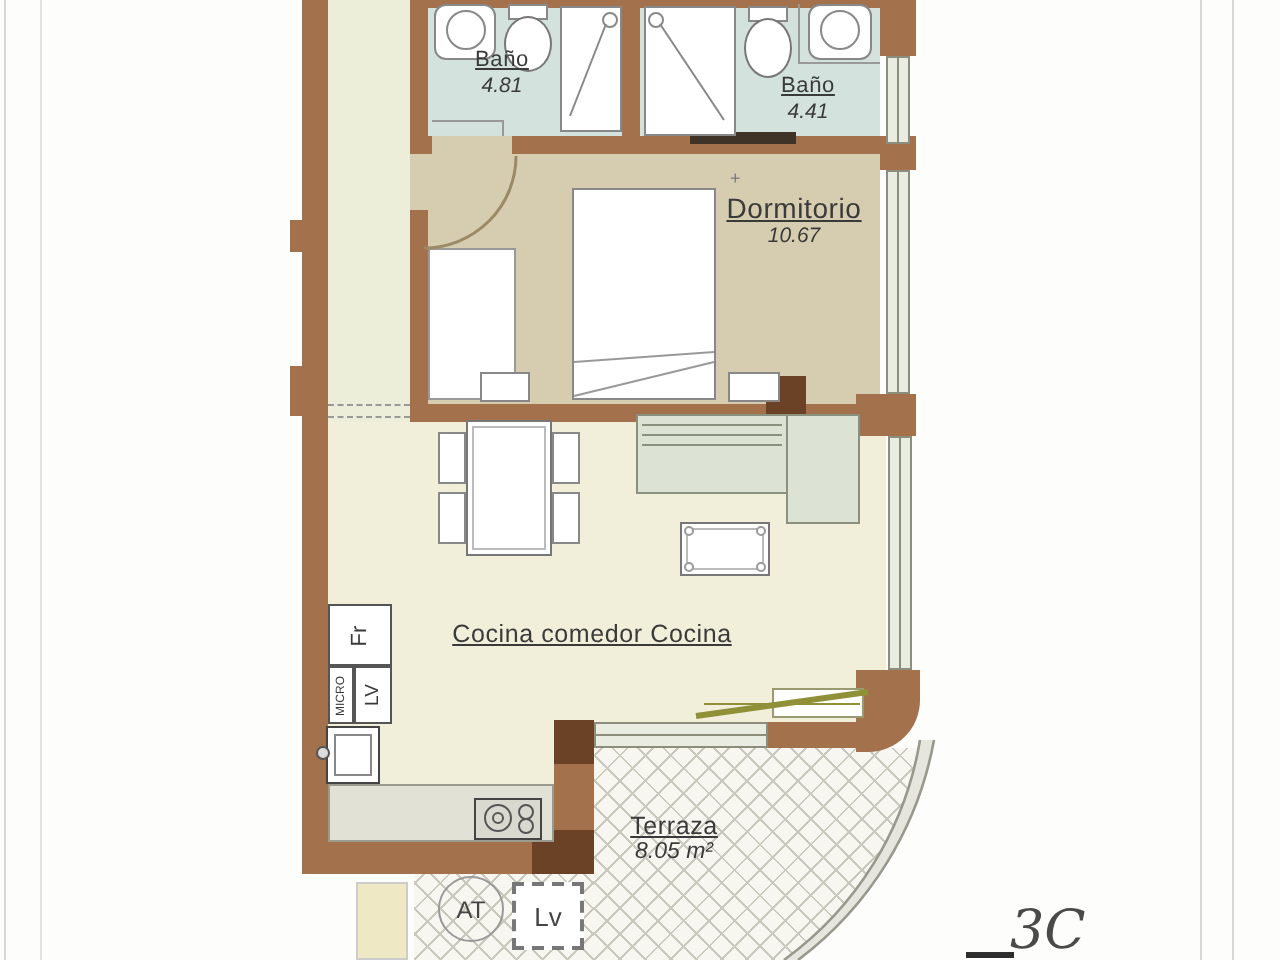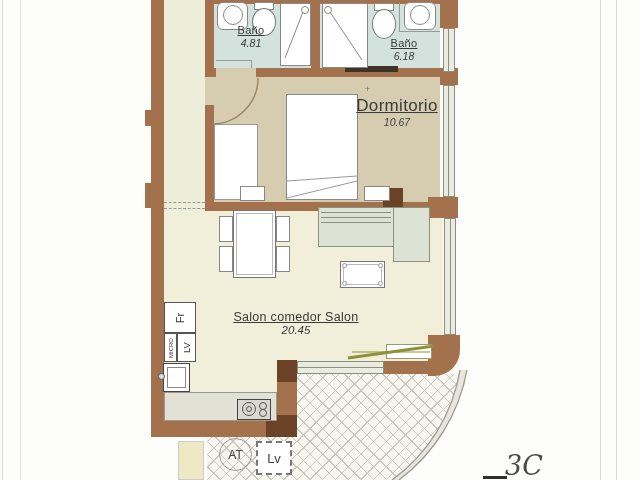--- a/index.html
+++ b/index.html
@@ -175,28 +175,31 @@
     <path d="M 460,370 A 170,170 0 0 1 392,480" fill="none" stroke="#98988c" stroke-width="1.3"></path>
     <path d="M 467,370 A 177,177 0 0 1 399,480" fill="none" stroke="#98988c" stroke-width="1.3"></path>
   </svg>
 
   <div class="room-label" style="left:221px;top:24px;width:60px;">
     <span class="room-name">Baño</span>
     <span class="room-area">4.81</span>
   </div>
   <div class="room-label" style="left:374px;top:37px;width:60px;">
     <span class="room-name">Baño</span>
-    <span class="room-area">6.18</span>
+    <span class="room-area">4.41</span>
   </div>
   <div class="room-label" style="left:351px;top:96px;width:92px;">
-    <span class="room-name" style="font-size:17px;">Dormitorio</span>
+    <span class="room-name" style="font-size:14px;">Dormitorio</span>
     <span class="room-area">10.67</span>
   </div>
   <div class="abs" style="left:365px;top:84px;font-size:9px;color:#777;">+</div>
   <div class="room-label big" style="left:211px;top:310px;width:170px;">
-    <span class="room-name">Salon comedor Salon</span>
-    <span class="room-area">20.45</span>
+    <span class="room-name">Cocina comedor Cocina</span>
+  </div>
+  <div class="room-label big" style="left:296px;top:406px;width:82px;">
+    <span class="room-name">Terraza</span>
+    <span class="room-area">8.05 m²</span>
   </div>
 
   <div class="abs" style="left:505px;top:450px;font-family:'DejaVu Serif',serif;font-style:italic;font-size:27px;color:#4a4a4a;">3C</div>
   <div class="abs" style="left:483px;top:476px;width:24px;height:3px;background:#2e2e2e;"></div>
 
 </div>
 
 </body></html>

